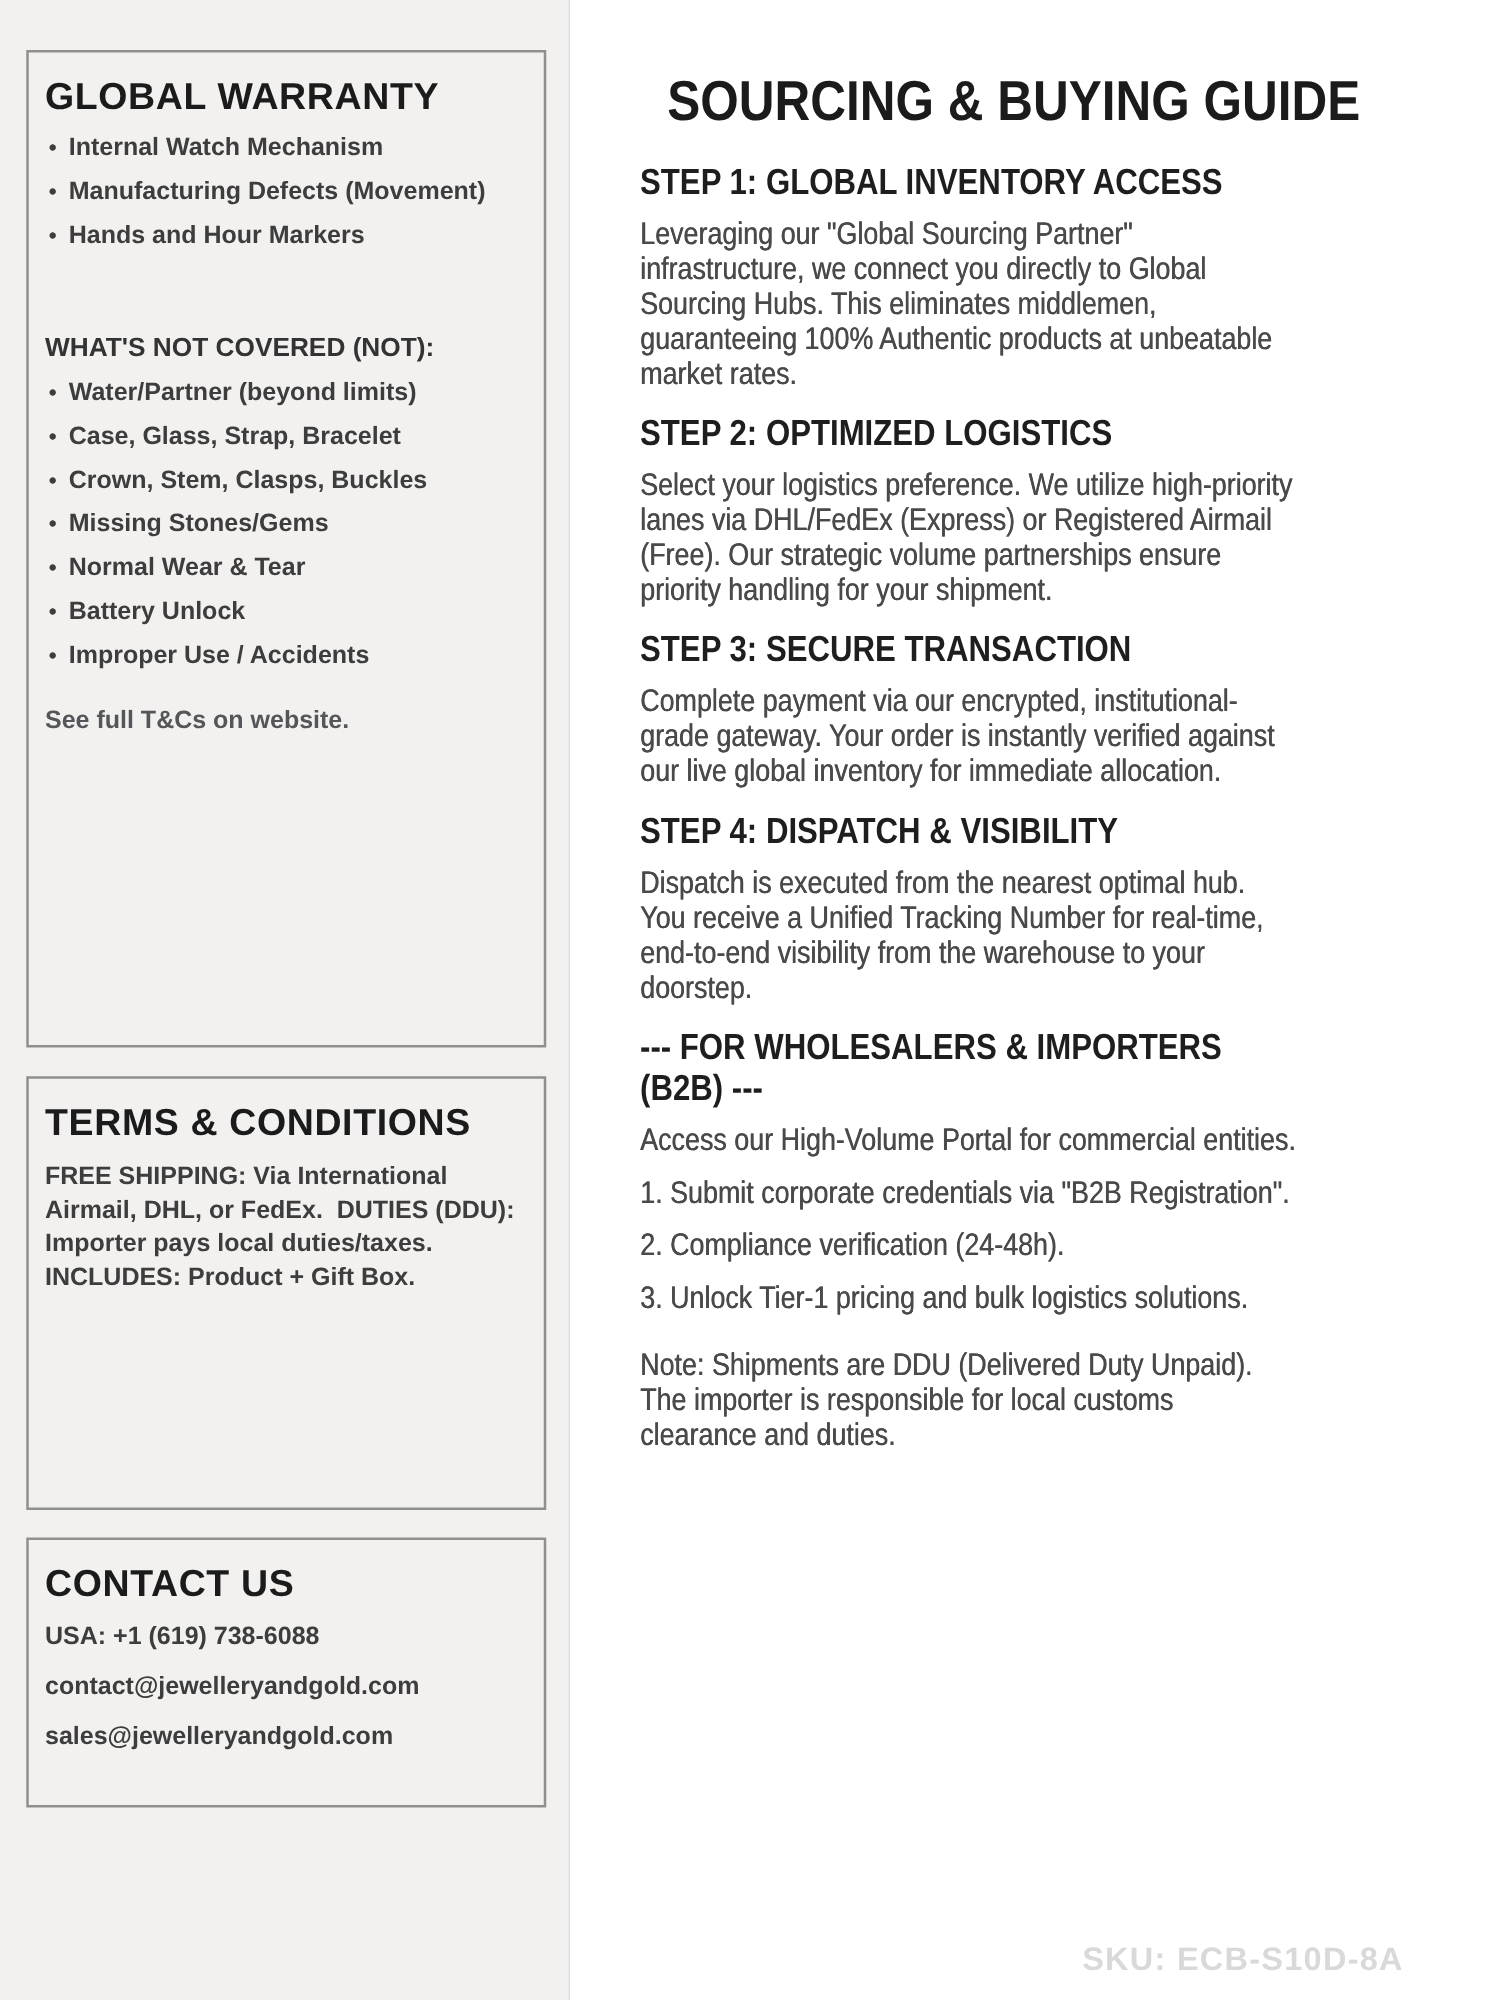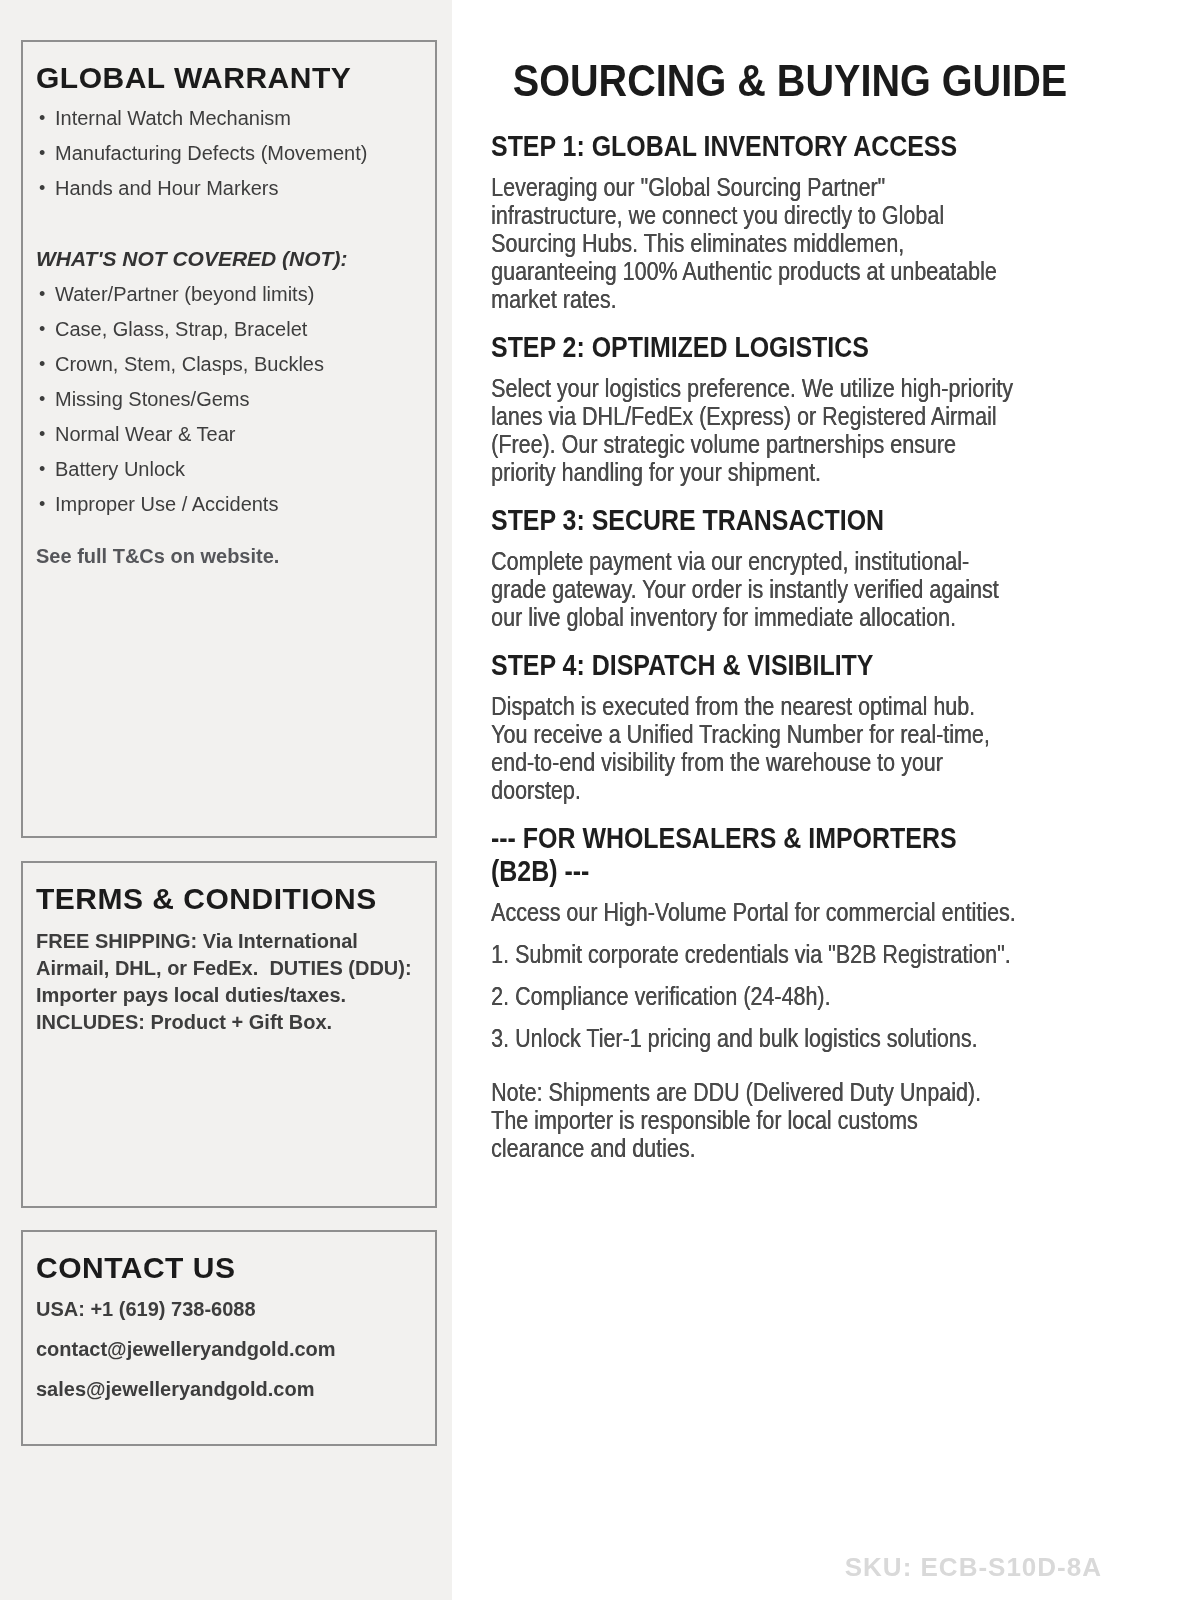--- a/index.html
+++ b/index.html
@@ -33,23 +33,23 @@
     font-size: 30px; line-height: 35px; font-weight: 700;
     letter-spacing: 0.5px;
     color: var(--title_text, #1b1b1b);
     margin: 2px 0 0;
   }
   .sb-subhead {
     font-size: 21px; line-height: 25px; font-weight: 700;
     color: #333333;
     margin: 12px 0 0;
   }
-  .sb-subhead.mt-lg { margin-top: 46px; font-style: italic; }
+  .sb-subhead.mt-lg { margin-top: 66px; }
   .sb-bullet {
-    font-size: 20px; line-height: 24px; font-weight: 400;
+    font-size: 20px; line-height: 24px; font-weight: 700;
     color: var(--sidebar_text, #3d3d3d);
     margin: 11px 0 0;
     padding-left: 19px;
     position: relative;
   }
   .sb-bullet::before {
     content: "\2022";
     position: absolute; left: 3px; top: 0;
     font-size: 18px;
   }
@@ -65,21 +65,21 @@
     white-space: pre-wrap;
   }
   .sb-contact {
     font-size: 20px; line-height: 24px; font-weight: 700;
     color: var(--sidebar_text, #3d3d3d);
     margin: 12px 0 16px;
   }
 
   
   .main {
-    position: absolute; left: 452px; top: 0;
+    position: absolute; left: 473px; top: 0;
     width: 676px; height: 1600px;
     background: var(--main_bg, #ffffff);
   }
   .main-title {
     margin: 56px 0 24px;
     font-size: 45px; line-height: 50px; font-weight: 700;
     color: var(--title_text, #1b1b1b);
     text-align: center;
     transform: scaleX(0.88);
     transform-origin: 50% 0;

